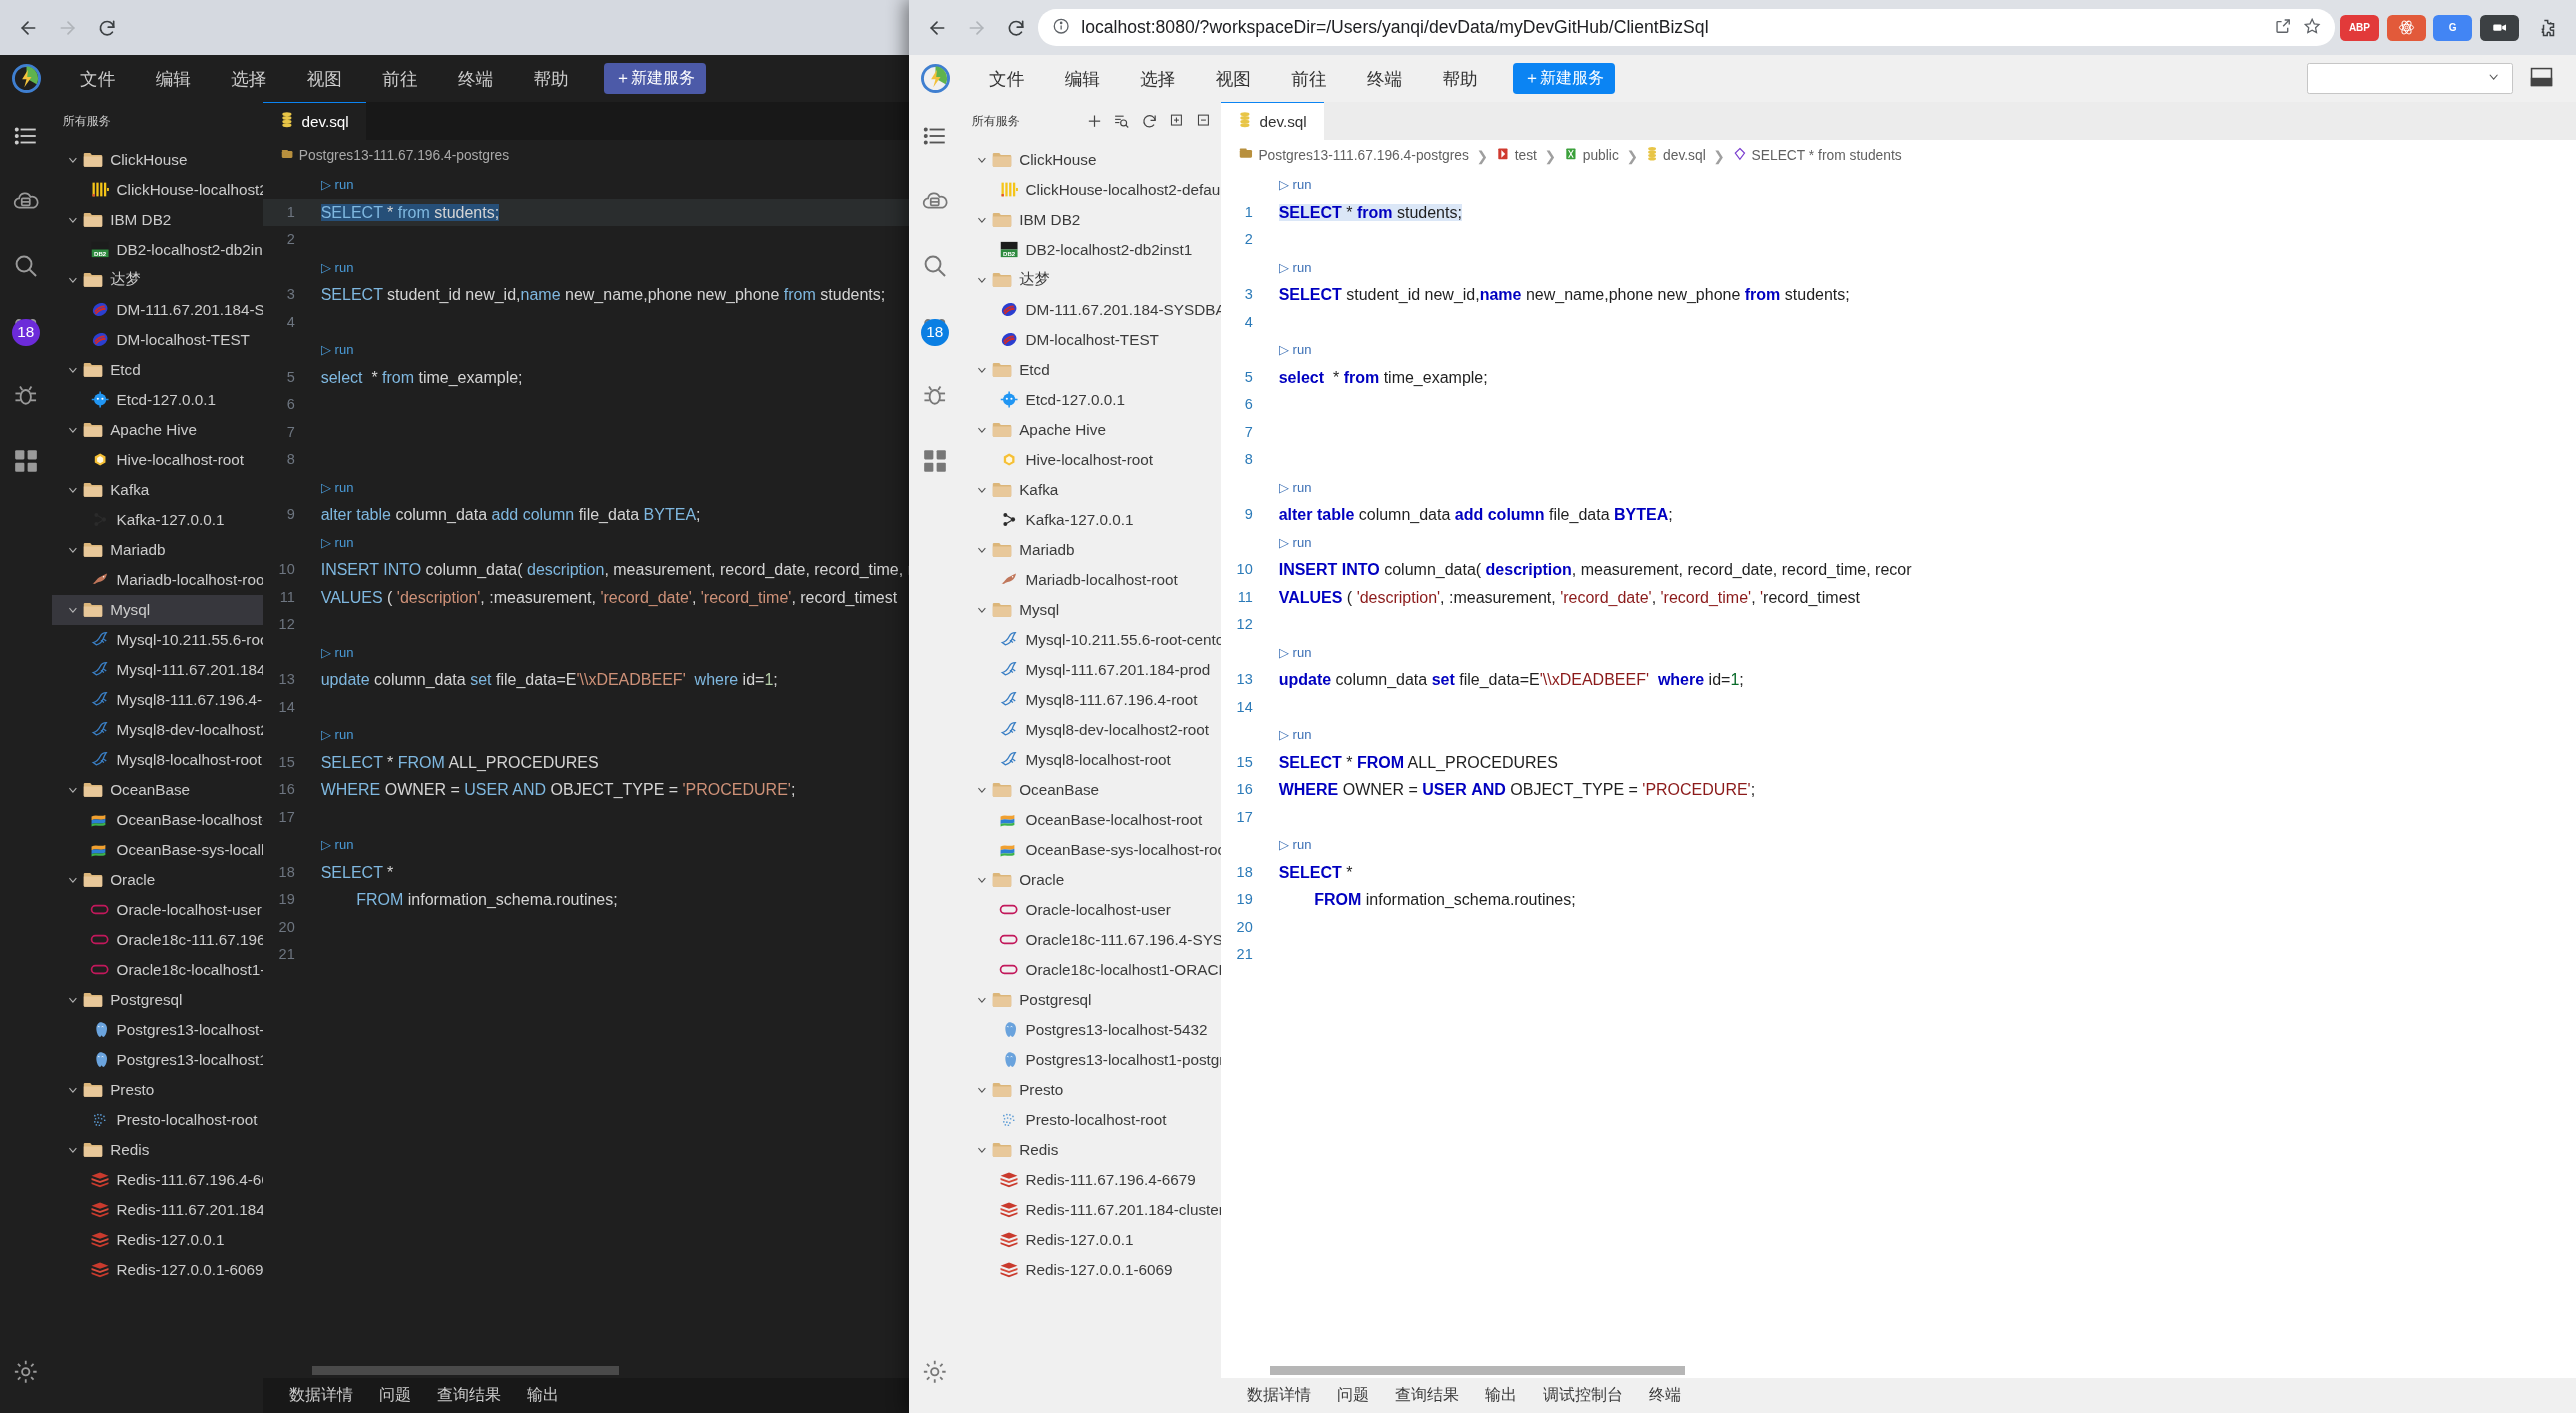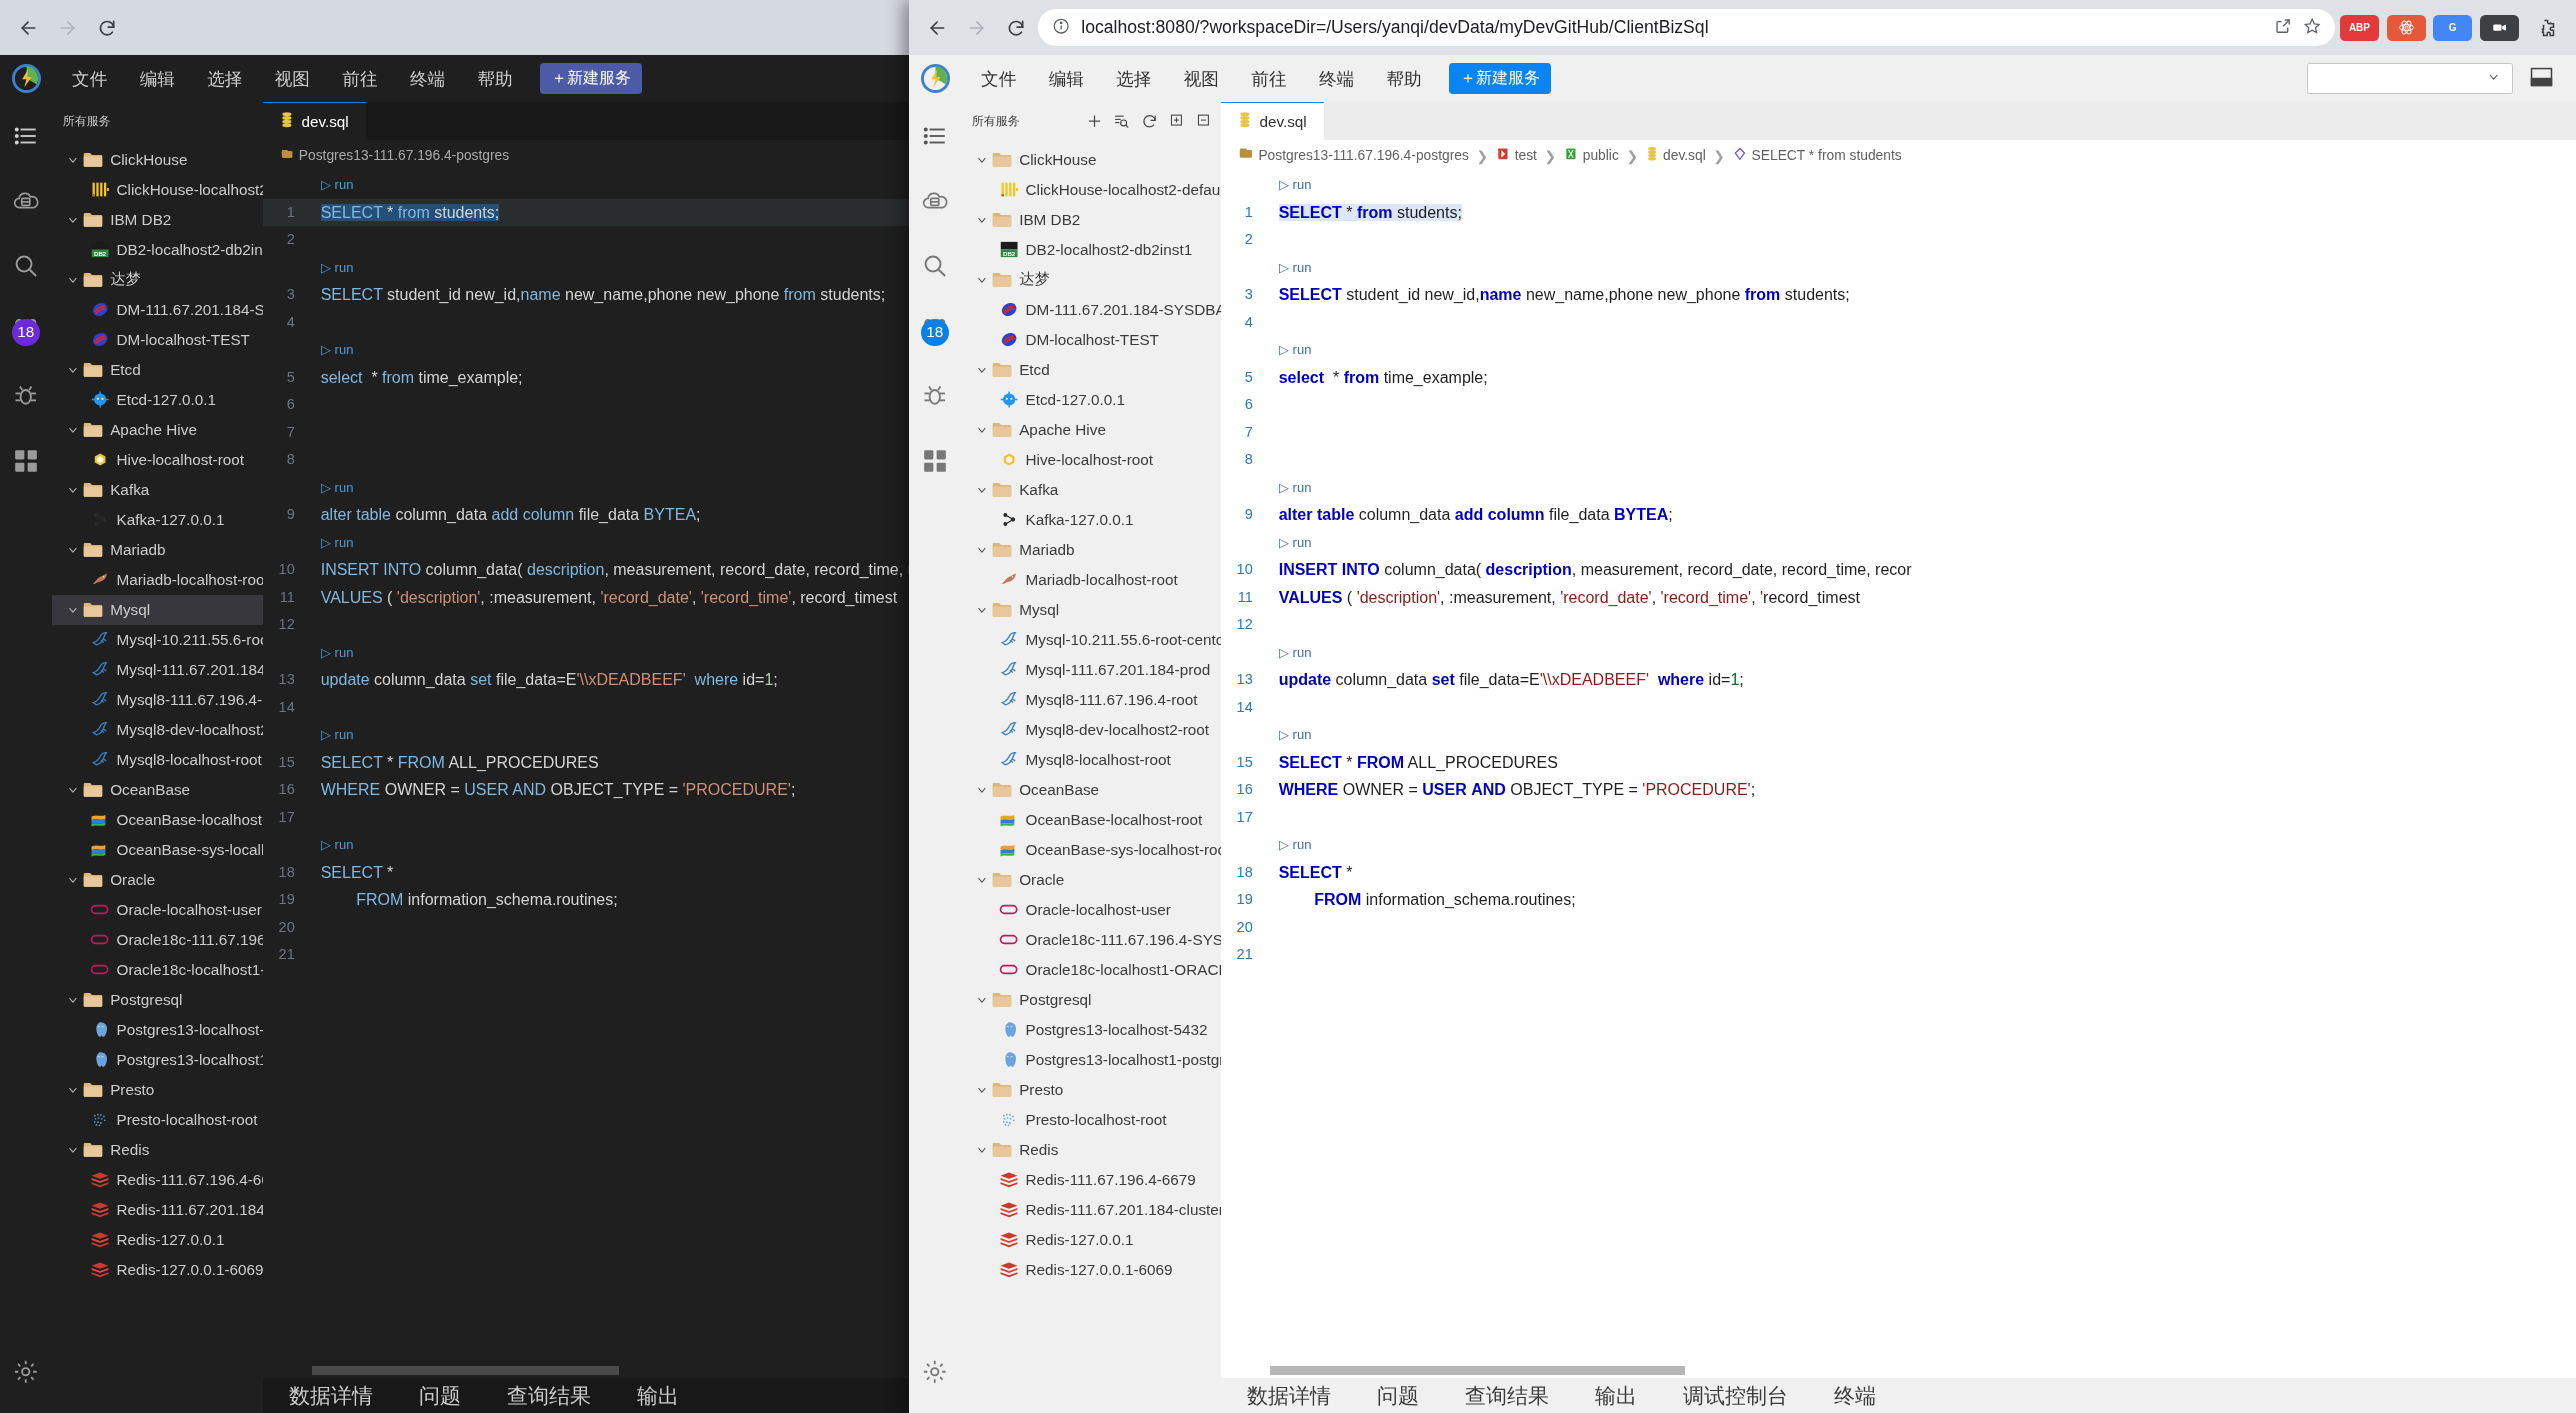--- a/index.html
+++ b/index.html
@@ -15,21 +15,21 @@
   .chrome { height:55px; background:#d5d9e0; display:flex; align-items:center; padding:0 10.7px; gap:4.6px; position:relative; }
   .chrome.light2 { background:#dee1e6; }
   .nav-btn { width:35px; height:35px; border-radius:50%; display:flex; align-items:center; justify-content:center; color:#3c4043; flex:0 0 auto; }
   .nav-btn svg { display:block; }
   .omnibox { flex:1 1 auto; height:37px; background:#fff; border-radius:18.3px; display:flex; align-items:center; padding:0 13.8px; gap:10.7px; overflow:hidden; min-width:0; }
   .omni-url { font-size:17.6px; color:#202124; white-space:nowrap; overflow:hidden; }
   .chrome-actions { display:flex; align-items:center; gap:7.6px; flex:0 0 auto; }
   .ext-ico { width:39px; height:26px; border-radius:5.3px; display:flex; align-items:center; justify-content:center; font-size:10px; font-weight:bold; color:#fff; }
 
   
-  .menubar { height:47px; display:flex; align-items:center; gap:8px; padding:0 12.2px; }
+  .menubar { height:47px; display:flex; align-items:center; gap:16px; padding:0 12.2px; }
   .menubar.dark { background:#1f1f1f; color:#cccccc; }
   .menubar.light { background:#f0f0f0; color:#333333; }
   .logo { width:29px; height:29px; margin-right:10.7px; flex:0 0 auto; }
   .menu-item { font-size:17.6px; padding:3.8px 12.2px; border-radius:3.1px; white-space:nowrap; }
   .newsvc { margin-left:7.6px; font-size:16px; color:#fff; padding:5.3px 10.7px; border-radius:3.8px; white-space:nowrap; display:flex; align-items:center; gap:2.3px; }
   .newsvc.dark { background:#4c5aa8; }
   .newsvc.light { background:#0b84f3; }
   .menu-right { margin-left:auto; display:flex; align-items:center; gap:17px; }
   .combo { width:206px; height:31px; background:#fff; border:0.8px solid #c6c6c6; border-radius:2.3px; display:flex; align-items:center; justify-content:flex-end; padding-right:10.7px; font-size:13.8px; color:#444; }
 
@@ -94,21 +94,21 @@
   .d-str { color:#ce9178; }
   .d-num { color:#b5cea8; }
   
   .l-kw { color:#0000c0; font-weight:bold; }
   .l-str { color:#8b1a1a; }
   .l-num { color:#0a6b2a; }
 
   .hscroll { height:9.2px; margin:0 49px 3.1px 49px; }
   .hscroll .thumb { height:9.2px; background:#b6b6b6; border-radius:0; }
 
-  .panel-tabs { height:35px; display:flex; align-items:center; gap:46px; padding-left:26px; font-size:21px; }
+  .panel-tabs { height:35px; display:flex; align-items:center; gap:26px; padding-left:26px; font-size:16px; }
   .panel-tabs.dark { background:#181818; color:#cccccc; }
   .panel-tabs.light { background:#f0f0f0; color:#3b3b3b; }
 
   
   .win2 { position:absolute; left:909px; top:0; width:1667px; height:1413px; background:#ffffff;
           box-shadow:-4.6px 0 17px rgba(0,0,0,.45); overflow:hidden; }
   .win2 .appbody { height:calc(1413px - 55px - 47px); }
   .win2 .sidebar { width:260px; flex:0 0 260px; }
 </style>
 </head>

